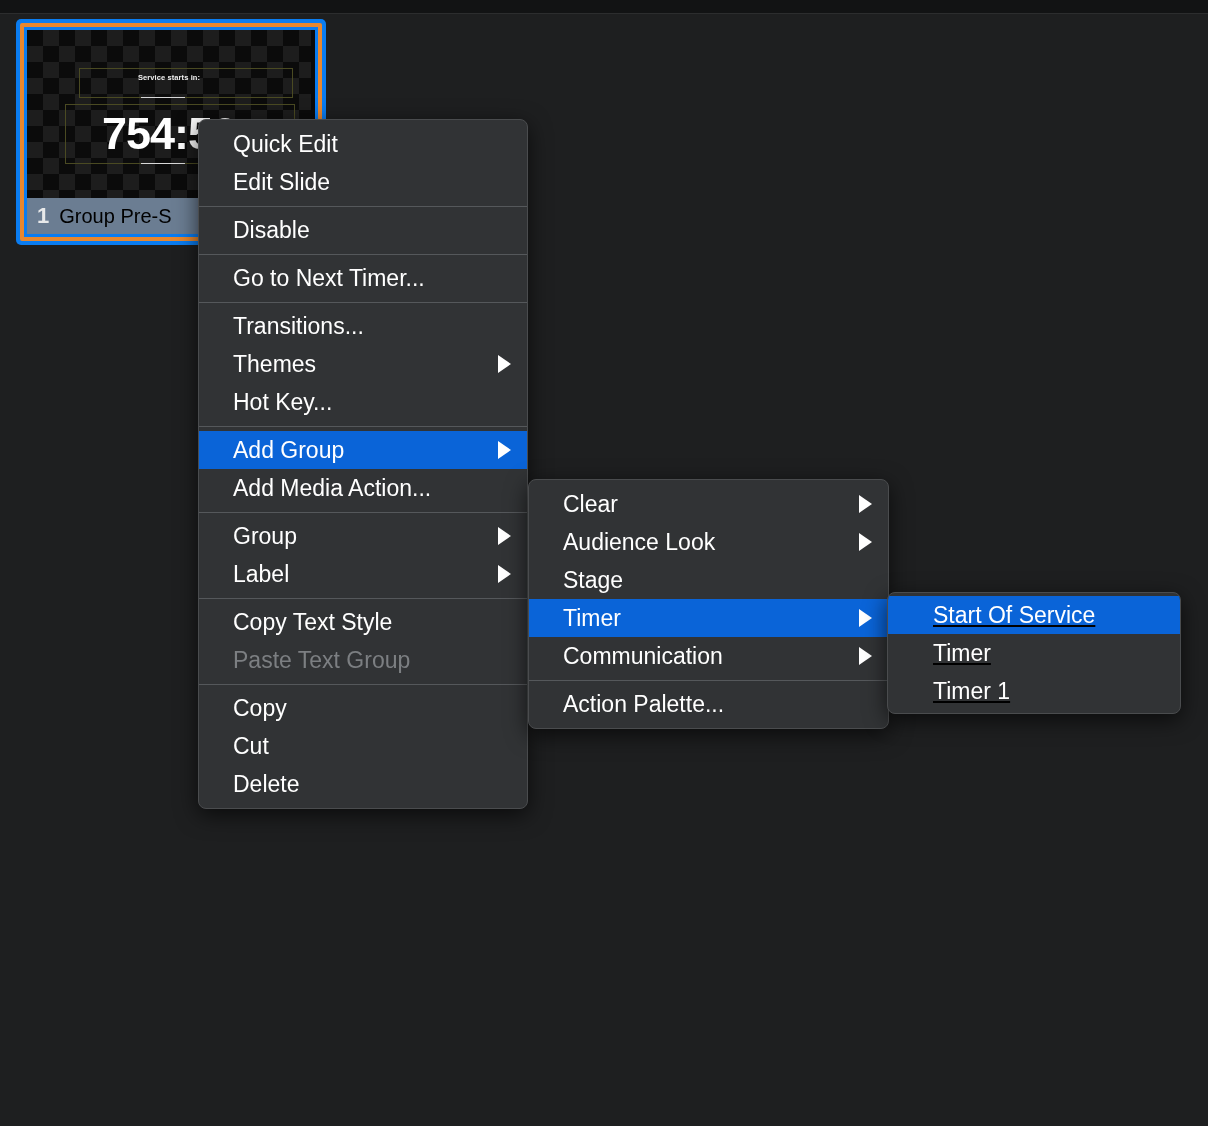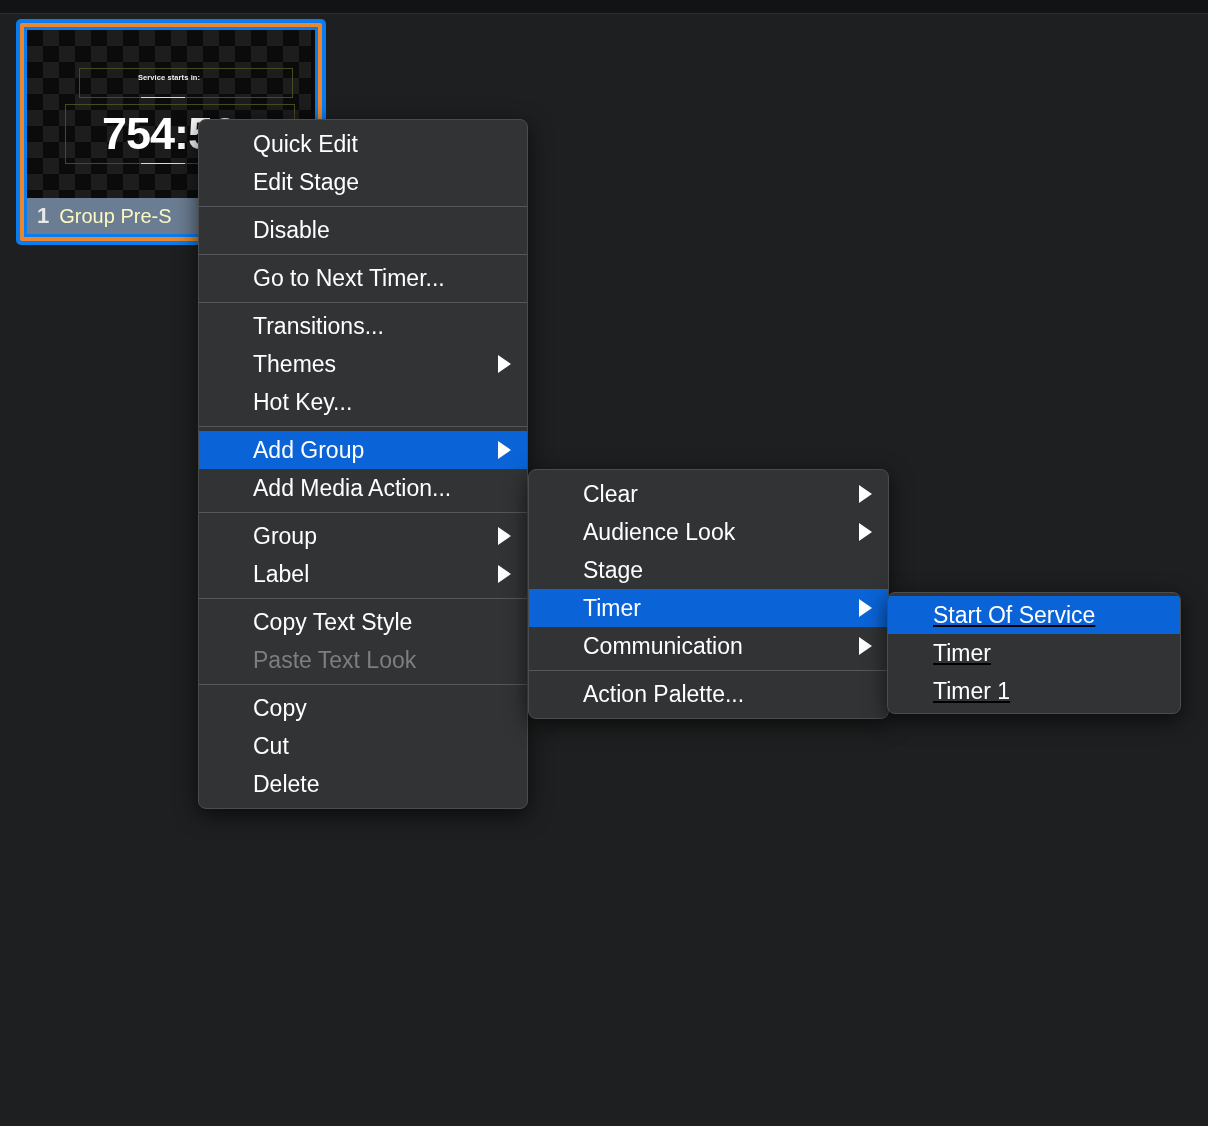--- a/index.html
+++ b/index.html
@@ -115,21 +115,21 @@
     padding-left: 10px;
     box-sizing: border-box;
     gap: 10px;
   }
   #slide-label-num {
     color: #e8e9ea;
     font-size: 22px;
     font-weight: bold;
   }
   #slide-label-name {
-    color: #fef9c3;
+    color: #000000;
     font-size: 20px;
     white-space: nowrap;
   }
 
   
   .menu {
     position: absolute;
     background: #313335;
     border-radius: 8px;
     border: 1px solid #4a4c4e;
@@ -146,21 +146,21 @@
     content: "";
     position: absolute;
     left: 0; right: 0; top: 0;
     height: 1px;
     background: #55585b;
   }
   .menu-item {
     display: flex;
     align-items: center;
     height: 38px;
-    padding: 0 16px 0 54px;
+    padding: 0 16px 0 34px;
     color: #ffffff;
     font-size: 23px;
     white-space: nowrap;
     position: relative;
     box-sizing: border-box;
   }
   .menu-item.disabled { color: #7c7f82; }
   .menu-item.highlight { background: #0a64d8; }
   .menu-item .label { flex: 1 1 auto; }
   .arrow {
@@ -168,21 +168,21 @@
     border-top: 9px solid transparent;
     border-bottom: 9px solid transparent;
     border-left: 13px solid #ffffff;
     flex: 0 0 auto;
     margin-left: 16px;
   }
 
   
   #menu-main   { left: 198px; top: 119px;  width: 330px; }
   
-  #menu-action { left: 528px; top: 469px;  width: 361px; }
+  #menu-action { left: 528px; top: 479px;  width: 361px; }
   
   #menu-timer  { left: 887px; top: 592px;  width: 294px; text-decoration: underline; }
 
   #menu-timer .menu-group { padding: 3px 0; }
   #menu-timer .menu-item { padding-left: 45px; }
 </style>
 </head>
 <body>
 
 <div id="app">
@@ -207,21 +207,21 @@
       </div>
     </div>
   </div>
 
   <div class="menu" id="menu-main">
       <div class="menu-group">
         <div class="menu-item">
           <span class="label">Quick Edit</span>
         </div>
         <div class="menu-item">
-          <span class="label">Edit Stage</span>
+          <span class="label">Edit Slide</span>
         </div>
       </div>
       <div class="menu-group">
         <div class="menu-item">
           <span class="label">Disable</span>
         </div>
       </div>
       <div class="menu-group">
         <div class="menu-item">
           <span class="label">Go to Next Timer...</span>
@@ -256,21 +256,21 @@
         <div class="menu-item">
           <span class="label">Label</span>
           <span class="arrow"></span>
         </div>
       </div>
       <div class="menu-group">
         <div class="menu-item">
           <span class="label">Copy Text Style</span>
         </div>
         <div class="menu-item disabled">
-          <span class="label">Paste Text Look</span>
+          <span class="label">Paste Text Group</span>
         </div>
       </div>
       <div class="menu-group">
         <div class="menu-item">
           <span class="label">Copy</span>
         </div>
         <div class="menu-item">
           <span class="label">Cut</span>
         </div>
         <div class="menu-item">

